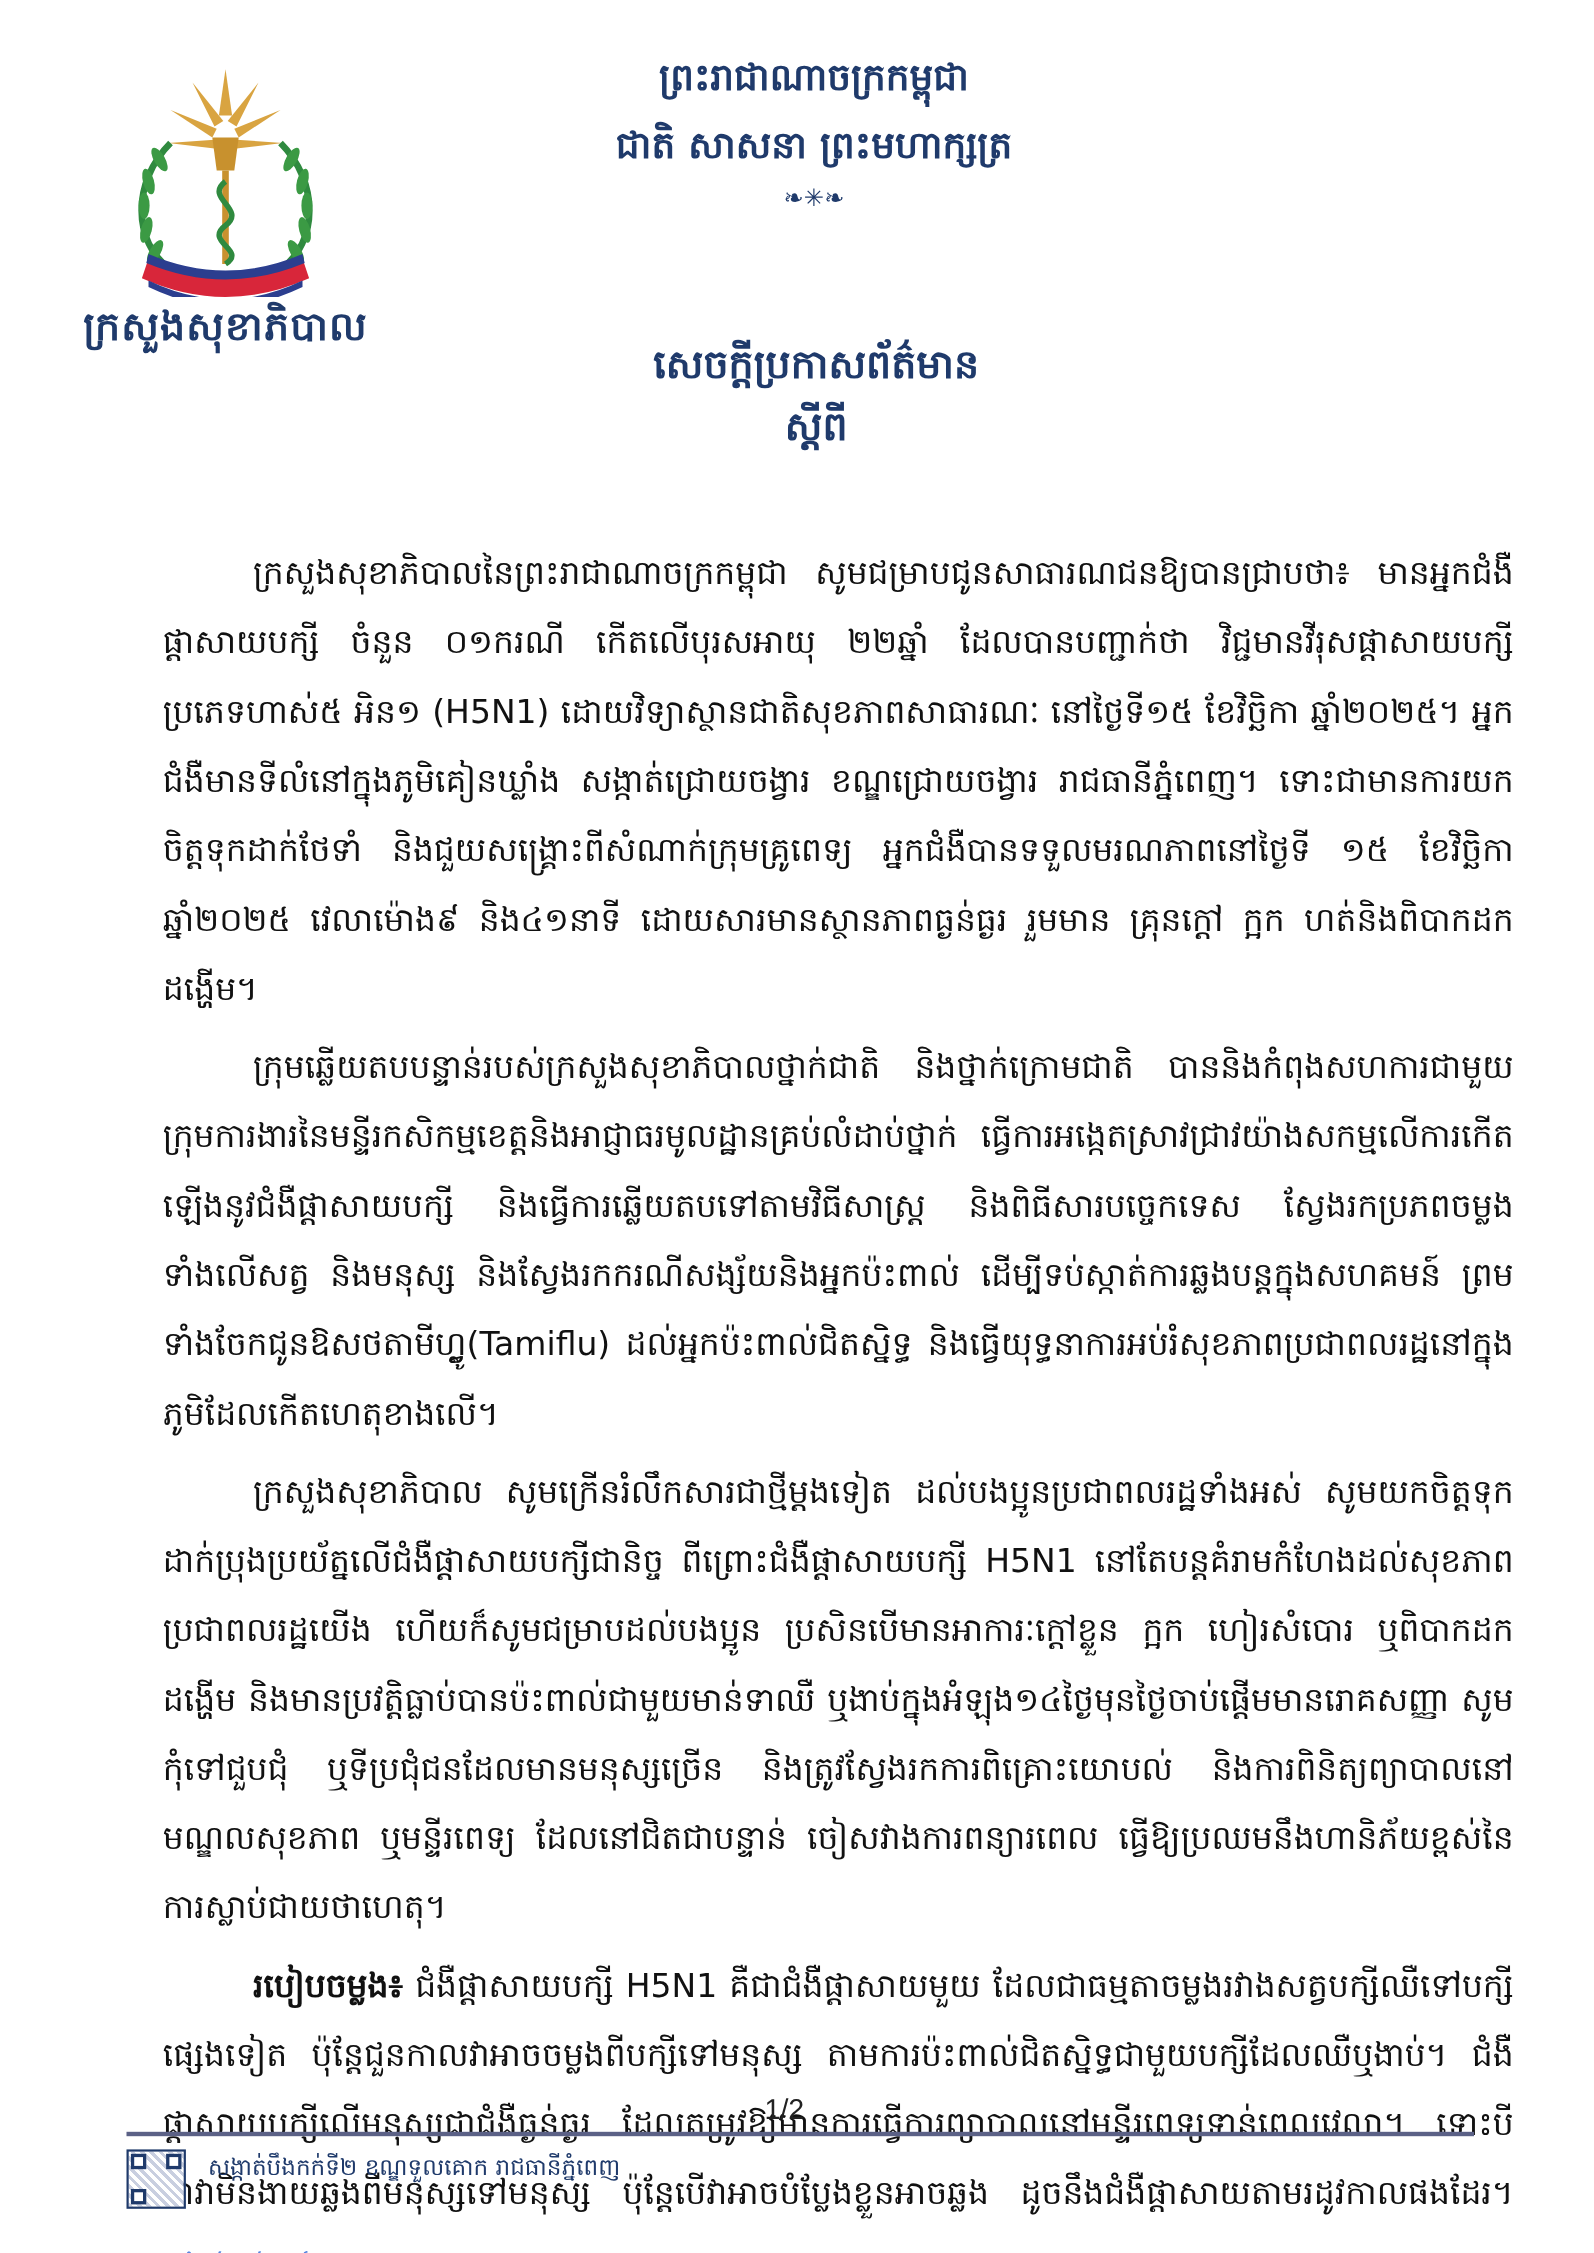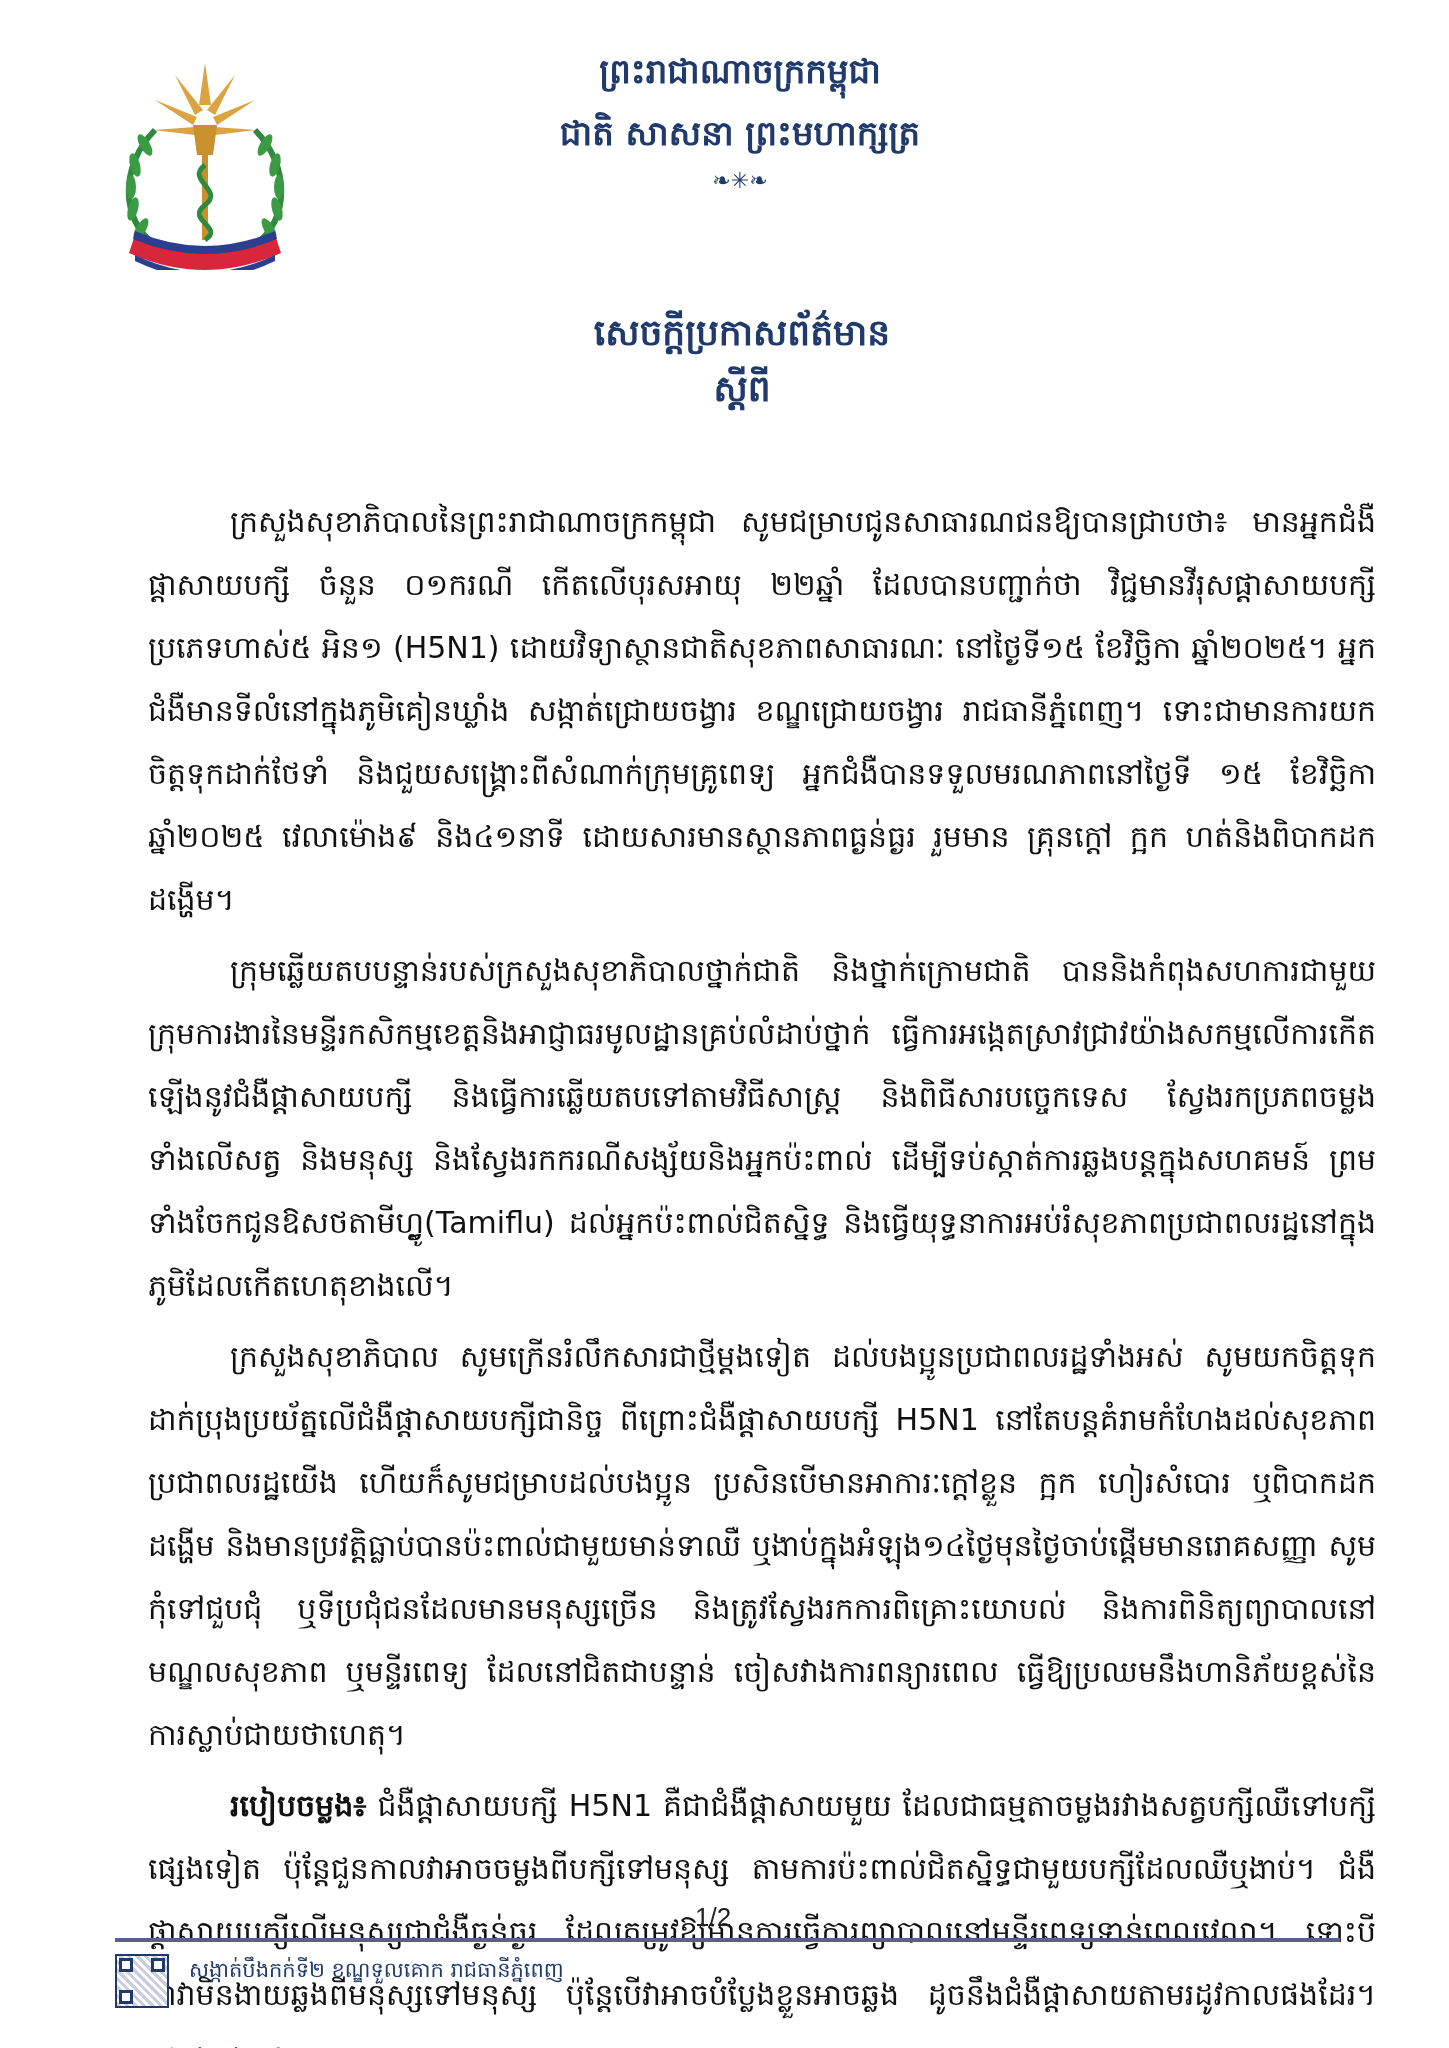--- a/index.html
+++ b/index.html
@@ -66,20 +66,21 @@
       <ellipse cx="180" cy="110" rx="5" ry="12" transform="rotate(15 180 110)"></ellipse>
       <ellipse cx="184" cy="132" rx="5" ry="12"></ellipse>
       <ellipse cx="182" cy="154" rx="5" ry="12" transform="rotate(-15 182 154)"></ellipse>
       <ellipse cx="174" cy="174" rx="5" ry="12" transform="rotate(-30 174 174)"></ellipse>
     </g>
 
     <path d="M40,180 Q110,215 180,180 L186,198 Q110,232 34,198 Z" fill="#d8263a"></path>
     <path d="M40,176 Q110,206 180,176 L182,184 Q110,214 38,184 Z" fill="#2b3e8f"></path>
     <path d="M40,200 Q110,234 180,200 L180,206 Q110,240 40,206 Z" fill="#2b3e8f"></path>
   </svg>
+  <div class="ministry-name">ក្រសួងសុខាភិបាល</div>
 </div>
 
 <div class="header-center">
   <div class="kingdom">ព្រះរាជាណាចក្រកម្ពុជា</div>
   <div class="motto">ជាតិ សាសនា ព្រះមហាក្សត្រ</div>
   <div class="ornament">❧✳❧</div>
 </div>
 
 <div class="title-block">
   <div class="title-line">សេចក្តីប្រកាសព័ត៌មាន</div>

